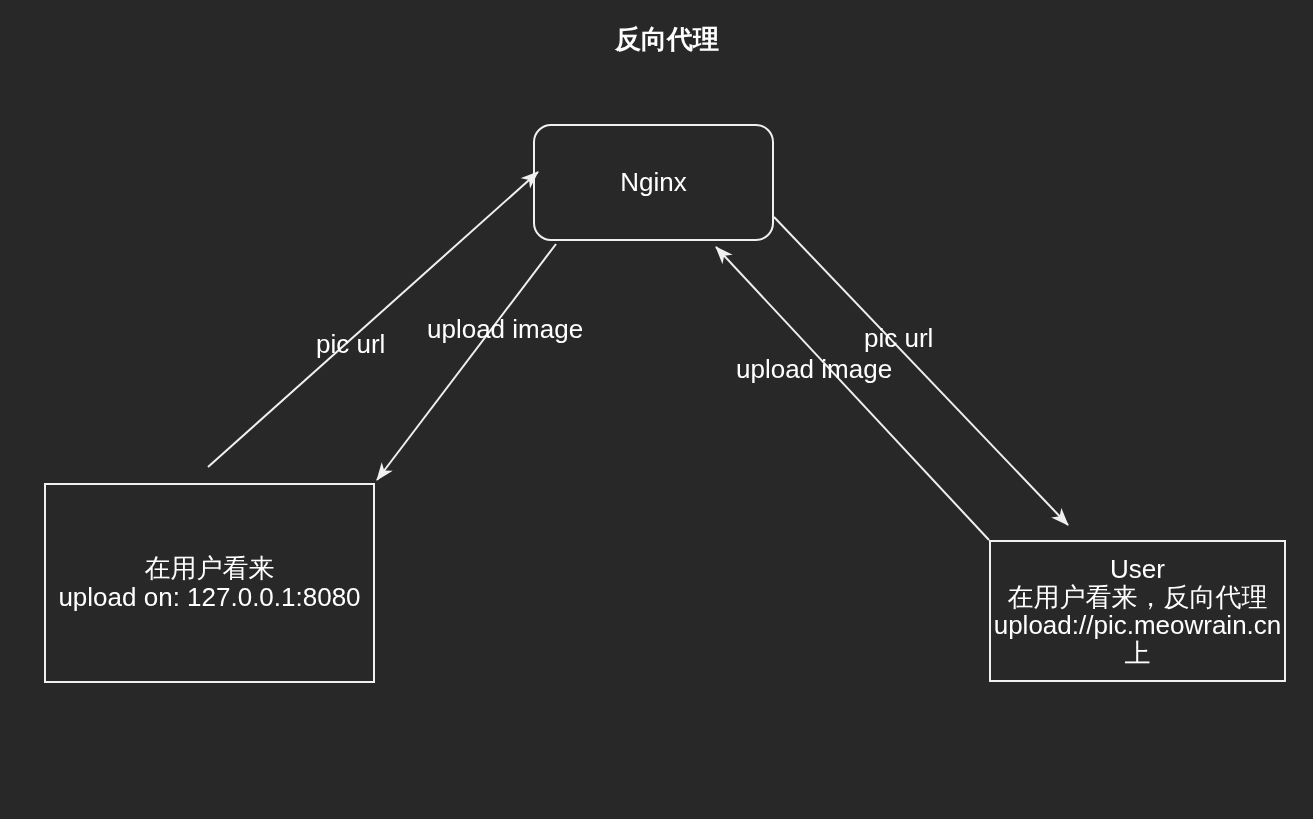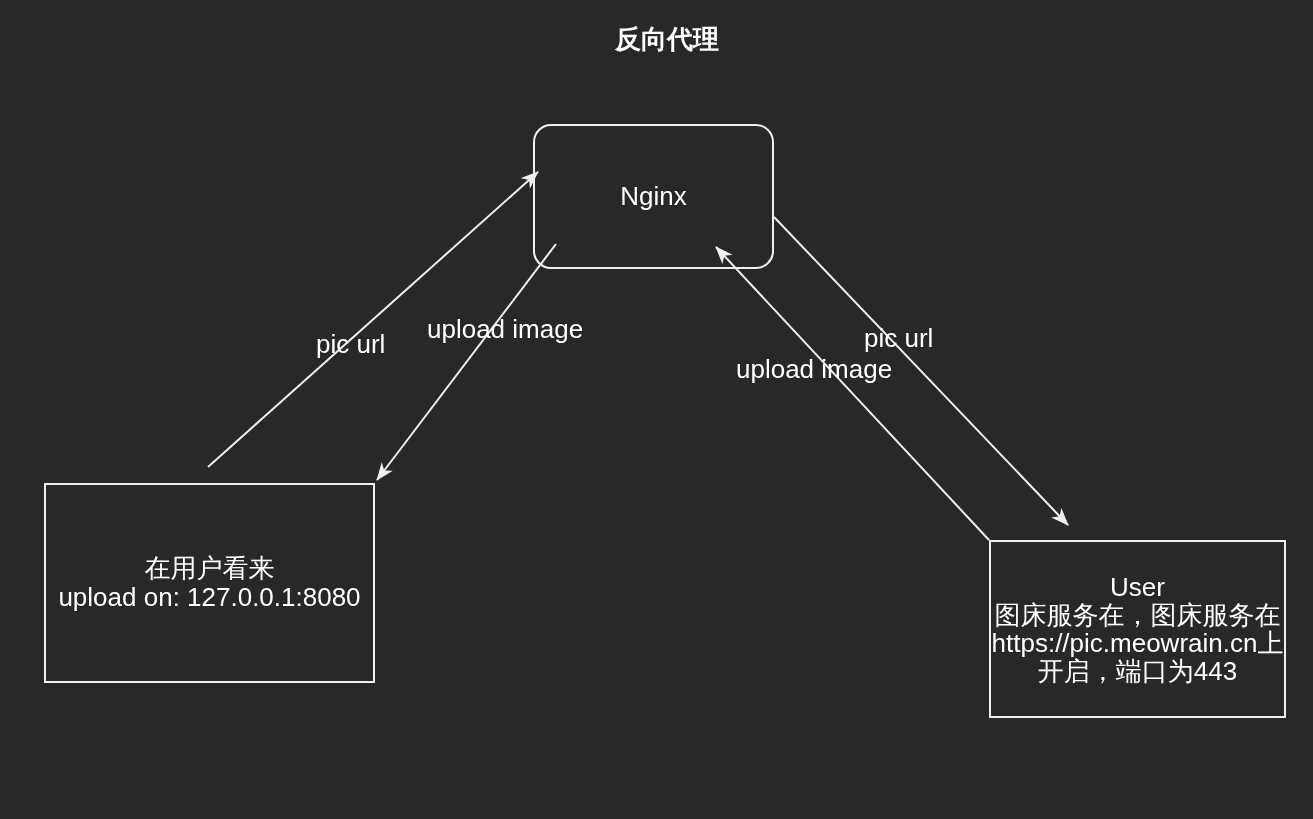--- a/index.html
+++ b/index.html
@@ -37,28 +37,28 @@
   .node {
     position: absolute;
     border: 2px solid var(--stroke);
     display: flex; flex-direction: column;
     align-items: center; justify-content: center;
     text-align: center;
     font-size: 26px; line-height: 29px;
     color: var(--text);
   }
   .node-nginx {
-    left: 533px; top: 124px; width: 241px; height: 145px;
+    left: 533px; top: 124px; width: 241px; height: 117px;
     border-radius: 18px;
   }
   .node-pic-service {
     left: 44px; top: 483px; width: 331px; height: 200px;
   }
   .node-user {
-    left: 989px; top: 540px; width: 297px; height: 178px;
+    left: 989px; top: 540px; width: 297px; height: 142px;
     line-height: 28px;
   }
 
   .edge-label {
     position: absolute;
     font-size: 26px; line-height: 29px;
     color: var(--text);
     white-space: nowrap;
   }
   .edge-label-pic-url-left     { left: 316px; top: 330px; }
@@ -91,23 +91,22 @@
     <div>Nginx</div>
   </div>
 
   <div class="node node-pic-service">
     <div>在用户看来</div>
     <div>upload on: 127.0.0.1:8080</div>
   </div>
 
   <div class="node node-user">
     <div>User</div>
-    <div>图床服务在，图床服务在</div>
-    <div>https://pic.meowrain.cn上</div>
-    <div>开启，端口为443</div>
+    <div>在用户看来，反向代理</div>
+    <div>upload://pic.meowrain.cn上</div>
   </div>
 
   <div class="edge-label edge-label-pic-url-left">pic url</div>
 
   <div class="edge-label edge-label-upload-left">upload image</div>
 
   <div class="edge-label edge-label-pic-url-right">pic url</div>
 
   <div class="edge-label edge-label-upload-right">upload image</div>
 

